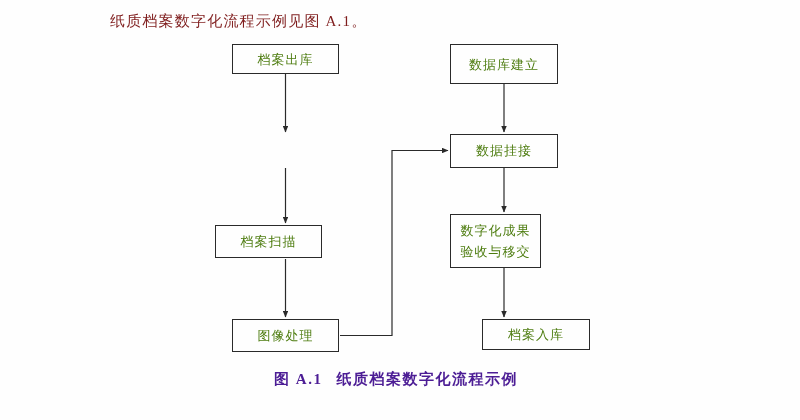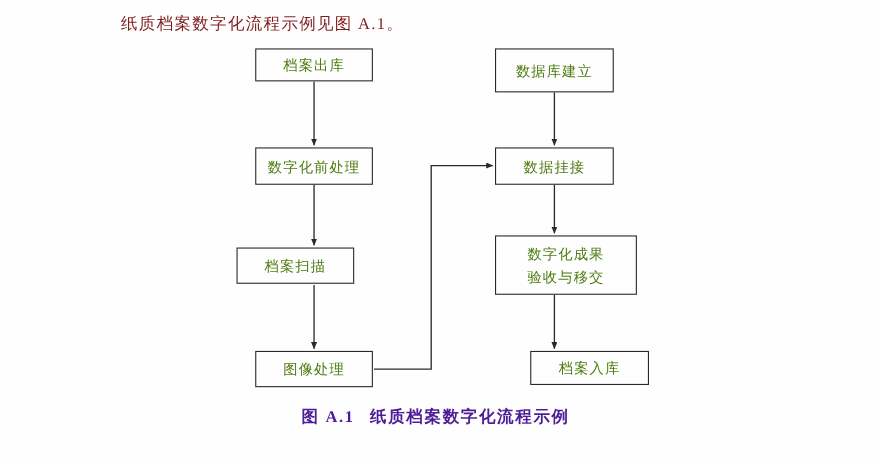--- a/index.html
+++ b/index.html
@@ -46,22 +46,22 @@
     letter-spacing: 1px;
     line-height: 21px;
     white-space: pre-line;
     color: #4d7c0f;
   }
   .n-l1 { left: 232px; top: 44px;  width: 107px; height: 30px; }
   .n-l2 { left: 232px; top: 134px; width: 107px; height: 34px; }
   .n-l3 { left: 215px; top: 225px; width: 107px; height: 33px; }
   .n-l4 { left: 232px; top: 319px; width: 107px; height: 33px; }
   .n-r1 { left: 450px; top: 44px;  width: 108px; height: 40px; text-align: center; }
-  .n-r2 { left: 450px; top: 134px; width: 108px; height: 34px; }
-  .n-r3 { left: 450px; top: 214px; width: 129px; height: 54px; }
+  .n-r2 { left: 450px; top: 134px; width: 108px; height: 34px; font-family: Liberation Mono, monospace; }
+  .n-r3 { left: 450px; top: 214px; width: 91px; height: 54px; }
   .n-r4 { left: 450px; top: 319px; width: 108px; height: 31px; margin-left: 32px; }
   .figure-caption {
     position: absolute;
     left: 0;
     top: 370px;
     width: 792px;
     text-align: center;
     font-weight: bold;
     font-size: 15px;
     letter-spacing: 1.5px;
@@ -88,21 +88,20 @@
     <line x1="285.5" y1="74" x2="285.5" y2="132" stroke="#2a2a2a" stroke-width="1.2" marker-end="url(#arrowhead)"></line>
     <line x1="285.5" y1="168" x2="285.5" y2="223" stroke="#2a2a2a" stroke-width="1.2" marker-end="url(#arrowhead)"></line>
     <line x1="285.5" y1="259" x2="285.5" y2="317" stroke="#2a2a2a" stroke-width="1.2" marker-end="url(#arrowhead)"></line>
     <line x1="504" y1="74" x2="504" y2="132" stroke="#2a2a2a" stroke-width="1.2" marker-end="url(#arrowhead)"></line>
     <line x1="504" y1="168" x2="504" y2="212" stroke="#2a2a2a" stroke-width="1.2" marker-end="url(#arrowhead)"></line>
     <line x1="504" y1="268" x2="504" y2="317" stroke="#2a2a2a" stroke-width="1.2" marker-end="url(#arrowhead)"></line>
     <polyline points="340,335.5 392,335.5 392,150.5 448,150.5" fill="none" stroke="#2a2a2a" stroke-width="1.2" marker-end="url(#arrowhead)"></polyline>
   </svg>
 
   <div class="flow-node n-l1">档案出库</div>
-  <div class="flow-node n-l2">数字化前处理</div>
   <div class="flow-node n-l3">档案扫描</div>
   <div class="flow-node n-l4">图像处理</div>
 
   <div class="flow-node n-r1">数据库建立</div>
   <div class="flow-node n-r2">数据挂接</div>
   <div class="flow-node n-r3">数字化成果
 验收与移交</div>
   <div class="flow-node n-r4">档案入库</div>
 
   <div class="figure-caption">

